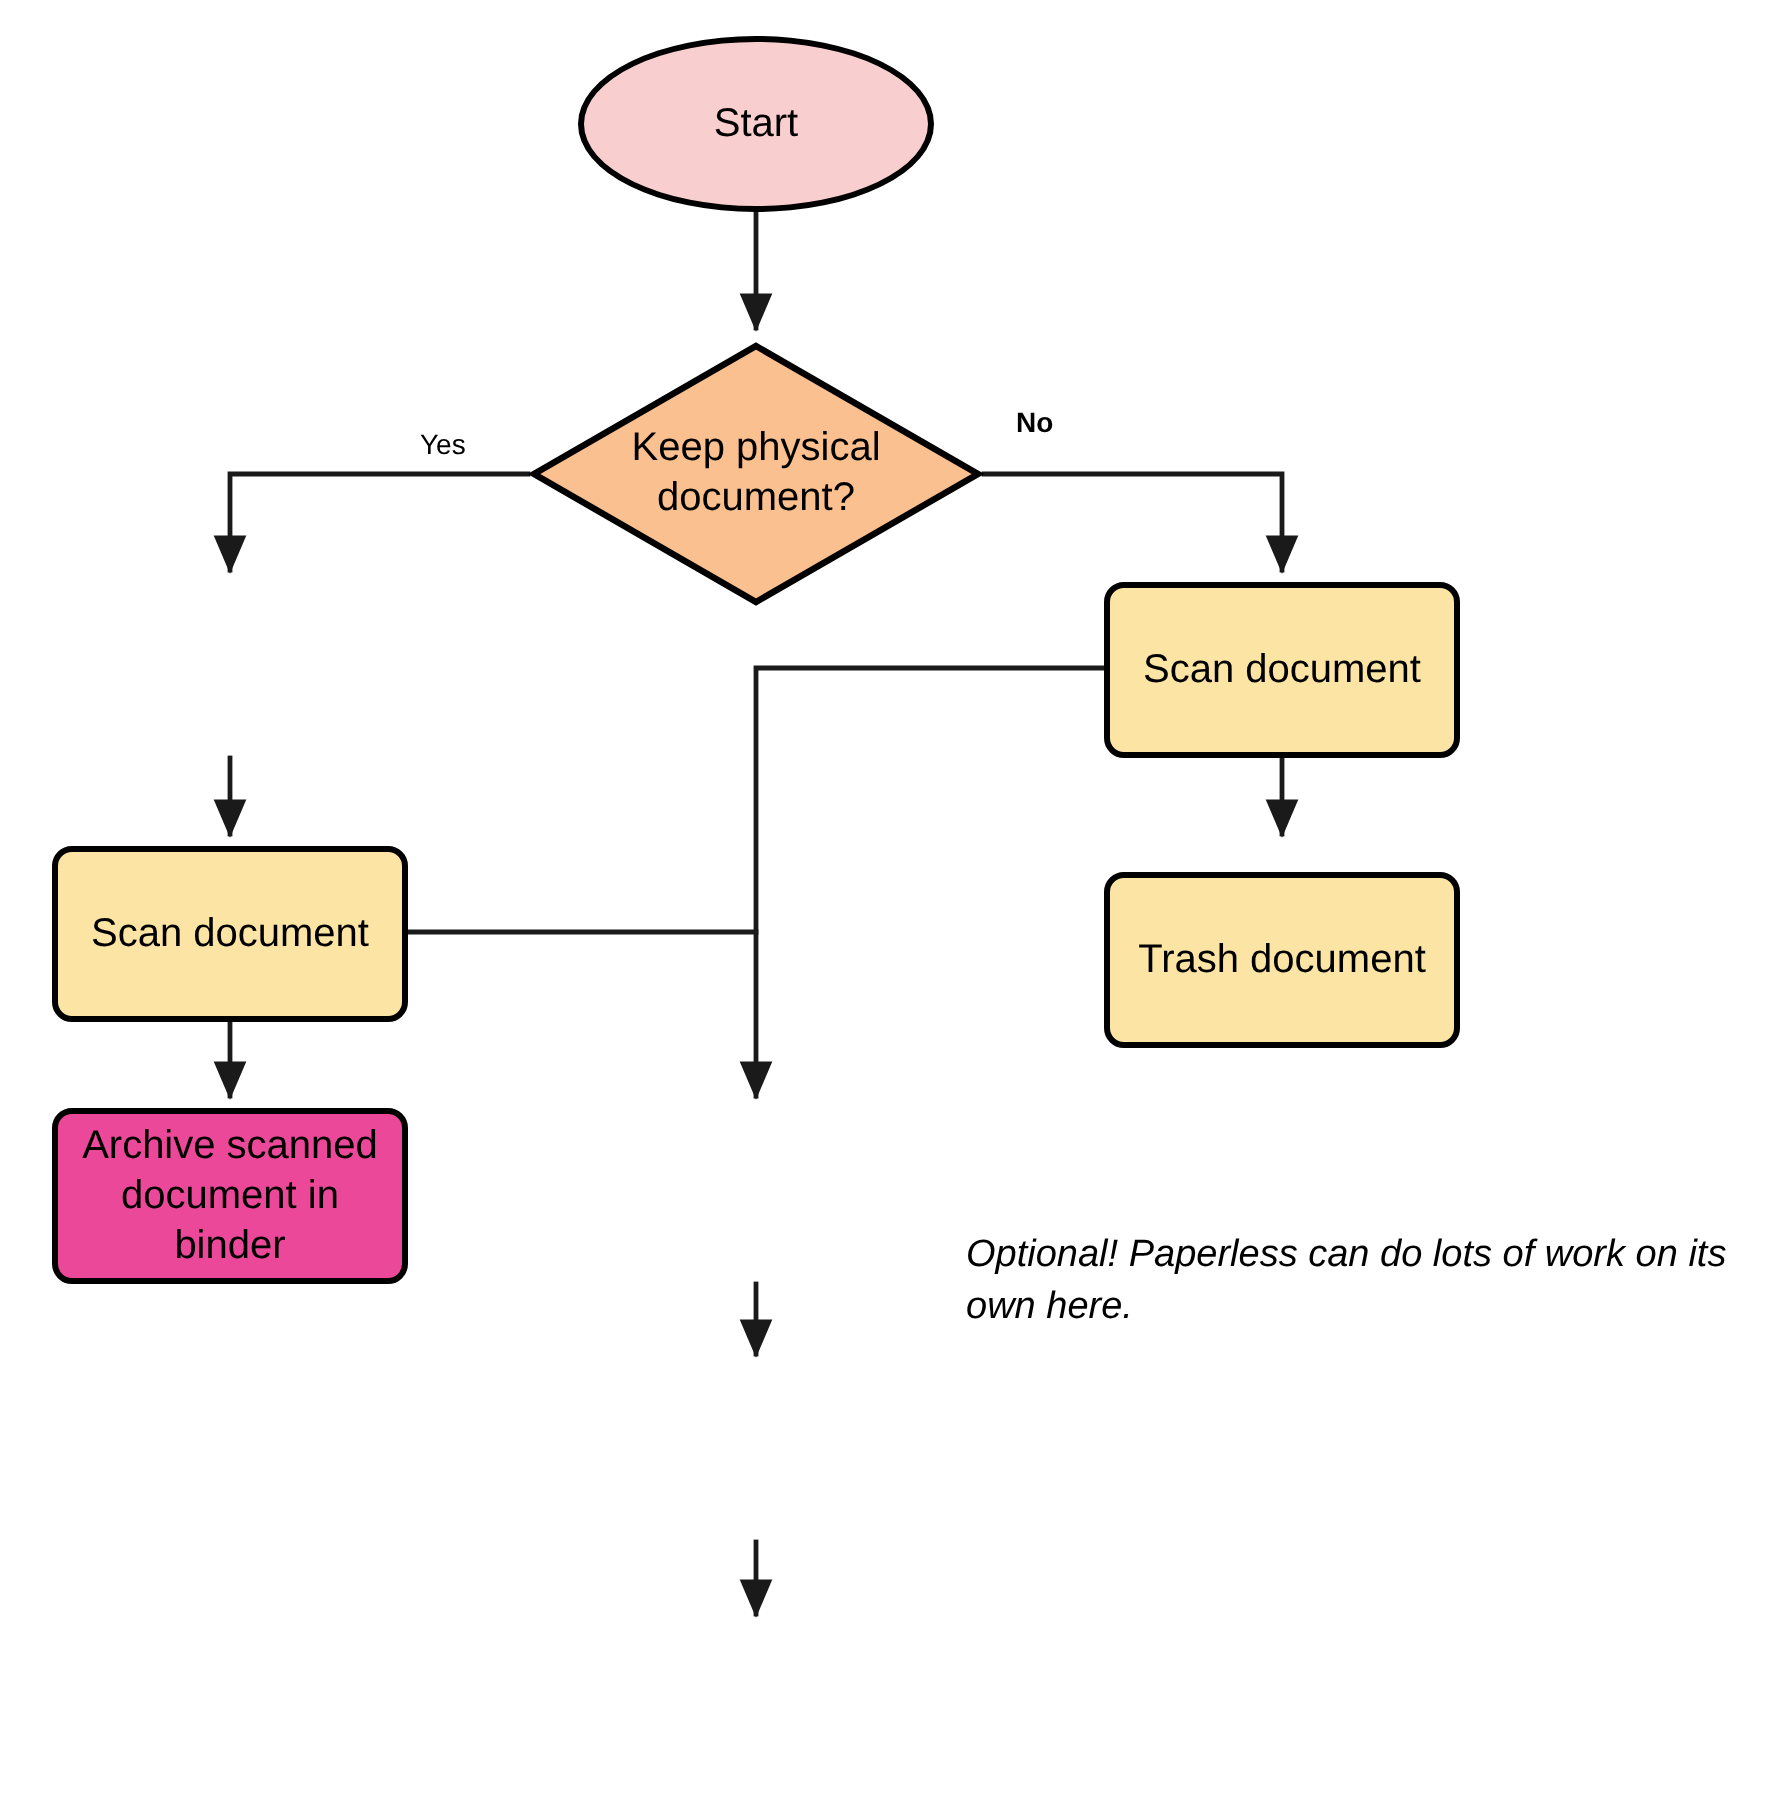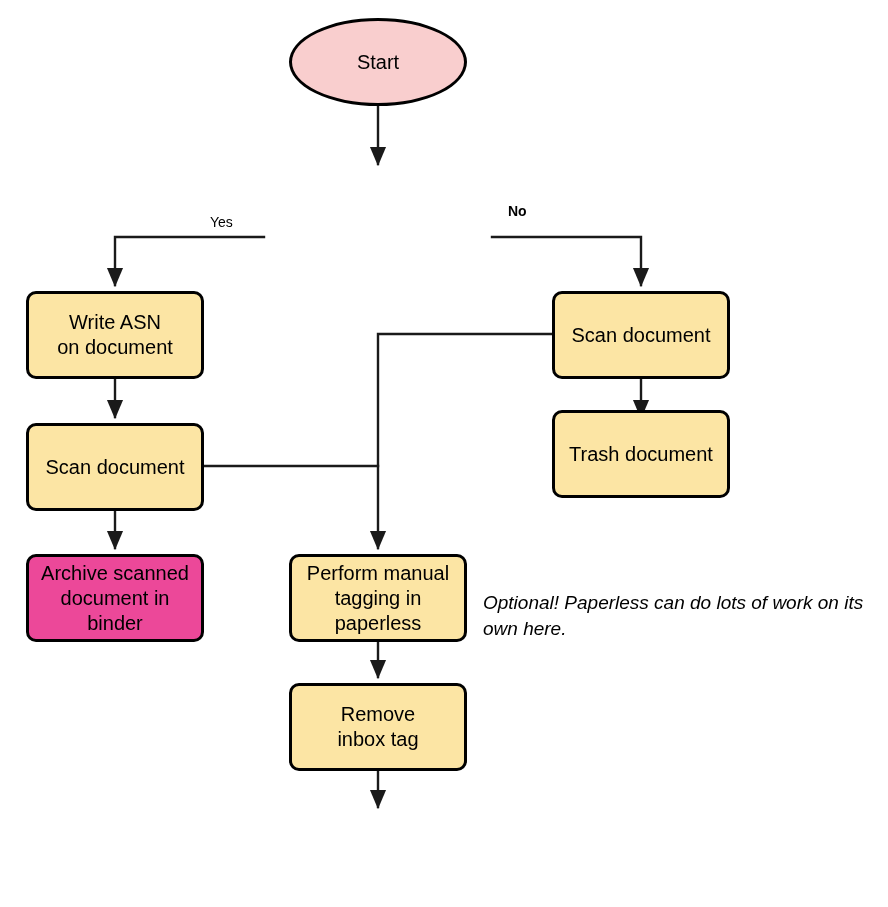--- a/index.html
+++ b/index.html
@@ -79,20 +79,21 @@
     z-index: 3;
     background: transparent;
   }
   .annotation {
     position: absolute;
     font-style: italic;
     font-size: 19px;
     line-height: 26px;
     color: #000000;
     z-index: 3;
+    margin-top: 25px;
   }
 </style>
 </head>
 <body>
 
 <div id="flowchart-canvas">
 
   <svg id="edge-layer" width="888" height="907" viewBox="0 0 888 907">
     <defs>
       <marker id="arrowhead" markerWidth="10" markerHeight="10" refX="7.2" refY="4" orient="auto" markerUnits="strokeWidth">
@@ -110,54 +111,48 @@
         <path d="M 204,466 L 378,466"></path>
         <path d="M 378,642 L 378,677" marker-end="url(#arrowhead)"></path>
         <path d="M 378,771 L 378,807" marker-end="url(#arrowhead)"></path>
       </g>
   </svg>
 
   <div class="node terminator" style="left:289px; top:18px; width:178px; height:88px; background:#f9cece;">
     <span>Start</span>
   </div>
 
+  <div class="diamond-wrap" style="left:264px; top:170px; width:228px; height:134px;">
+    <svg width="228" height="134" viewBox="0 0 228 134">
+      <polygon points="114,3 225,67 114,131 3,67" fill="#fac08f" stroke="#000000" stroke-width="3.2" stroke-linejoin="miter"></polygon>
+    </svg>
+    <div class="diamond-label">Keep physical
+document?</div>
+  </div>
 
-  <div class="node process" style="left:26px; top:291px; width:178px; height:88px; background:#fce5a4;">
-    <span>Write ASN
-on document</span>
-  </div>
 
   <div class="node process" style="left:26px; top:423px; width:178px; height:88px; background:#fce5a4;">
     <span>Scan document</span>
   </div>
 
   <div class="node process" style="left:26px; top:554px; width:178px; height:88px; background:#ec4899;">
     <span>Archive scanned
 document in
 binder</span>
   </div>
 
   <div class="node process" style="left:552px; top:291px; width:178px; height:88px; background:#fce5a4;">
     <span>Scan document</span>
   </div>
 
-  <div class="node process" style="left:552px; top:410px; width:178px; height:88px; background:#fce5a4;">
+  <div class="node process" style="left:552px; top:436px; width:178px; height:88px; background:#fce5a4;">
     <span>Trash document</span>
   </div>
 
-  <div class="node process" style="left:289px; top:554px; width:178px; height:88px; background:#fce5a4;">
-    <span>Perform manual
-tagging in
-paperless</span>
-  </div>
 
-  <div class="node process" style="left:289px; top:683px; width:178px; height:88px; background:#fce5a4;">
-    <span>Remove
-inbox tag</span>
-  </div>
 
 
   <div class="edge-label" style="left:210px; top:211px;">Yes</div>
   <div class="edge-label" style="left:508px; top:200px;font-weight:bold;">No</div>
 
   <div class="annotation" style="left:483px; top:590px; width:400px;">Optional! Paperless can do lots of work on its own here.</div>
 
 </div>
 
 </body></html>

